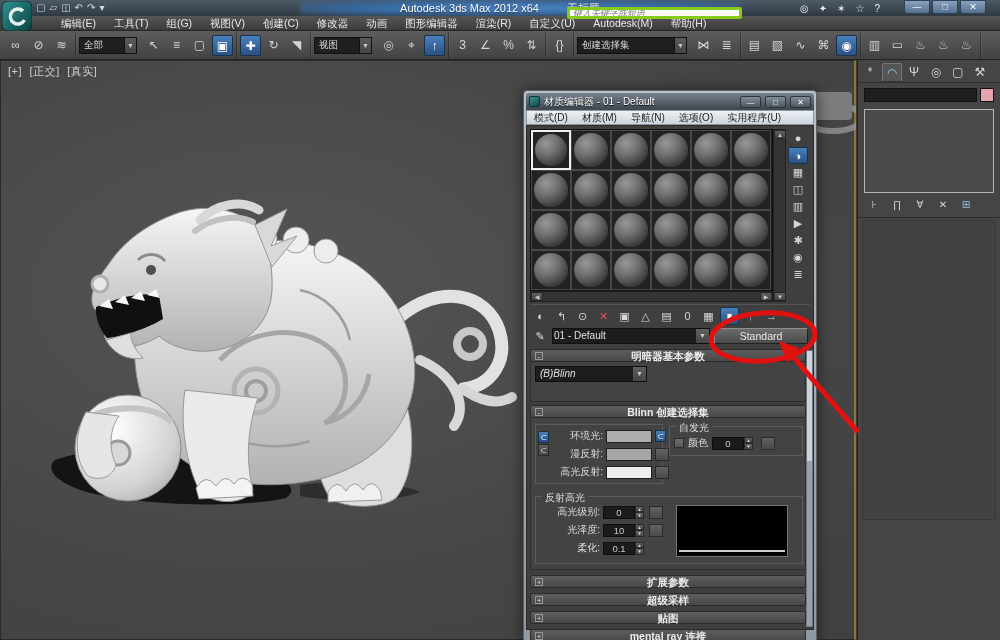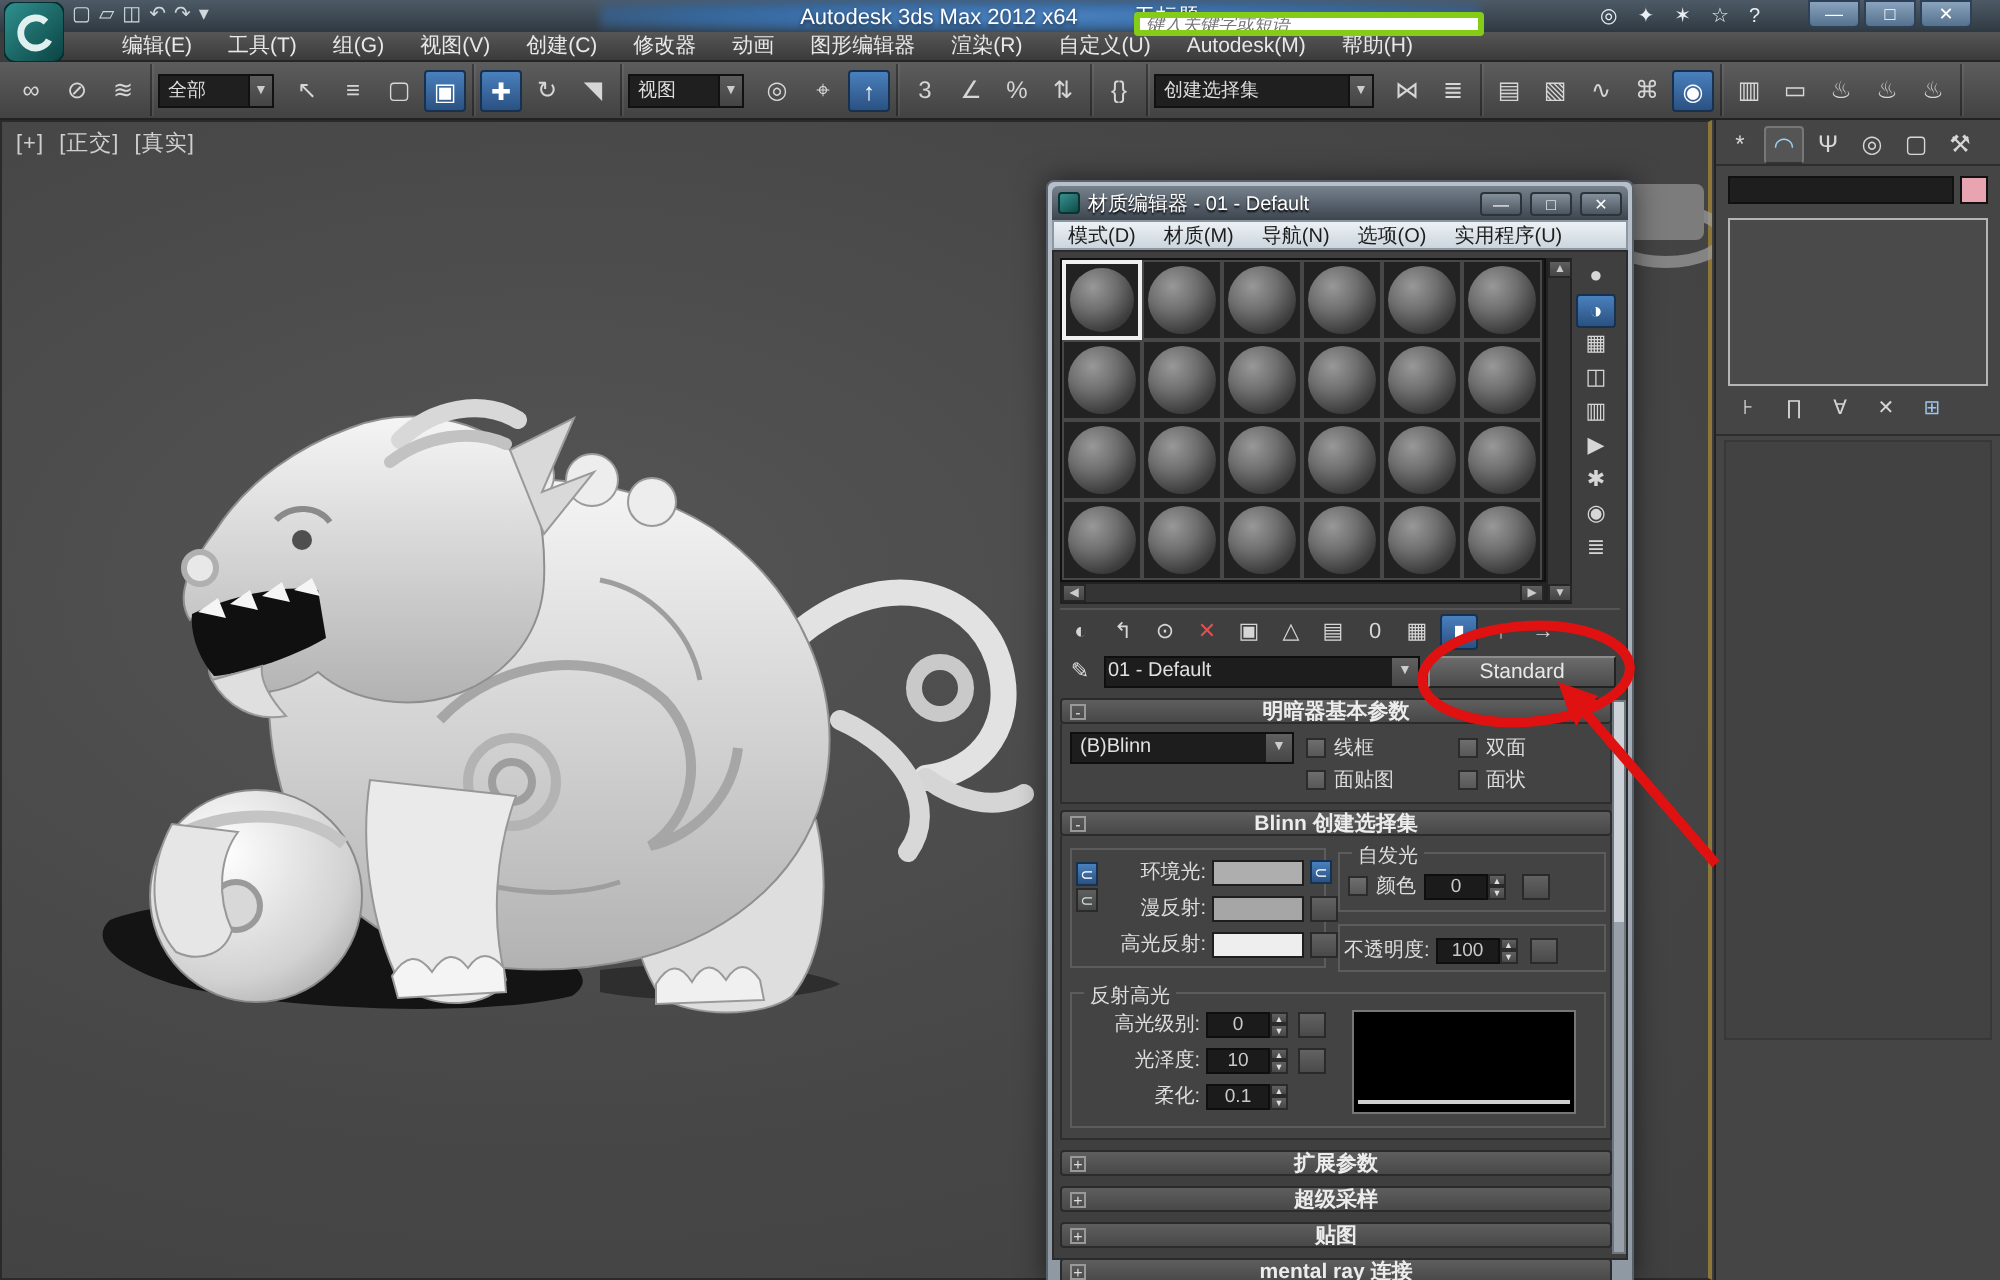--- a/index.html
+++ b/index.html
@@ -106,21 +106,21 @@
 
   
   .rollout-h { position:relative; width:276px; height:13px; margin:3px 0 0 0;
     background:linear-gradient(180deg,#5e5e5e,#484848); border:1px solid #2b2b2b; border-radius:2px;
     font-size:10.5px; font-weight:bold; color:#ececec; text-align:center; line-height:12px; }
   .rh-box { position:absolute; left:4px; top:2px; width:8px; height:8px; border:1px solid #999;
     font-size:8px; font-weight:normal; line-height:7px; text-align:center; color:#ddd; }
   .rollout-body { width:276px; background:#434343; border:1px solid #2e2e2e; border-top:none; position:relative; }
 
   #shader-body { height:40px; display:flex; padding:4px; gap:6px; }
-  #shader-dd { width:112px; height:16px; display:flex; background:#1d1d1d; border:1px solid #0f0f0f; }
+  #shader-dd { width:112px; height:16px; display:flex; background:#1d1d1d; border:1px solid #0f0f0f;font-style:italic; }
   #shader-dd .dd-val { flex:1; font-size:10px; color:#e0e0e0; padding:1px 4px; }
   #shader-dd .dd-btn { width:13px; background:linear-gradient(180deg,#606060,#464646); font-size:7px; color:#ccc; text-align:center; line-height:14px; }
   .cb-grid { flex:1; display:grid; grid-template-columns:1fr 1fr; grid-auto-rows:16px; column-gap:4px; }
   .cb-item { display:flex; align-items:center; gap:4px; font-size:10px; color:#ddd; }
   .cb-box { width:10px; height:10px; background:linear-gradient(180deg,#6e6e6e,#585858); border:1px solid #2c2c2c; }
 
   #blinn-body { height:152px; }
   .grp { position:absolute; border:1px solid #5c5c5c; }
   .grp-label { position:absolute; top:-6px; left:6px; background:#434343; padding:0 3px; font-size:10px; color:#ddd; }
   .swrow { position:absolute; display:flex; align-items:center; }
@@ -499,38 +499,20 @@
 
     <div class="rollout-h">
       <span class="rh-box">-</span>
       <span>明暗器基本参数</span>
     </div>
     <div class="rollout-body" id="shader-body">
       <div id="shader-dd">
         <span class="dd-val">(B)Blinn</span>
         <span class="dd-btn">▼</span>
       </div>
-      <div class="cb-grid">
-        <span class="cb-item">
-            <span class="cb-box"></span>
-            <span>线框</span>
-          </span>
-        <span class="cb-item">
-            <span class="cb-box"></span>
-            <span>双面</span>
-          </span>
-        <span class="cb-item">
-            <span class="cb-box"></span>
-            <span>面贴图</span>
-          </span>
-        <span class="cb-item">
-            <span class="cb-box"></span>
-            <span>面状</span>
-          </span>
-      </div>
     </div>
 
     <div class="rollout-h">
       <span class="rh-box">-</span>
       <span>Blinn 创建选择集</span>
     </div>
     <div class="rollout-body" id="blinn-body">
       <div class="grp" style="left:4px; top:6px; width:128px; height:60px;"></div>
       <div class="abs" style="left:7px; top:12px;">
         <div class="lockbtn on">⊂</div>
@@ -558,33 +540,20 @@
           <span class="cb-box"></span>
           <span class="flabel" style="margin:0 4px">颜色</span>
           <span class="spin">
             <span class="val">0</span>
             <span class="arrows">
                 <span class="ar">▲</span>
                 <span class="ar">▼</span>
               </span>
           </span>
           <span class="mapbtn" style="margin-left:8px"></span>
-        </div>
-      </div>
-      <div class="grp" style="left:138px; top:44px; width:134px; height:24px;">
-        <div class="swrow" style="left:2px; top:5px;">
-          <span class="flabel">不透明度:</span>
-          <span class="spin" style="margin-left:3px">
-            <span class="val">100</span>
-            <span class="arrows">
-                <span class="ar">▲</span>
-                <span class="ar">▼</span>
-              </span>
-          </span>
-          <span class="mapbtn" style="margin-left:6px"></span>
         </div>
       </div>
 
       <div class="grp" id="spec-rows" style="left:4px; top:78px; width:268px; height:68px;">
         <span class="grp-label">反射高光</span>
         <div class="srow" style="left:2px; top:8px;">
           <span class="swlabel" style="width:62px">高光级别:</span>
           <span class="spin">
             <span class="val">0</span>
             <span class="arrows">

